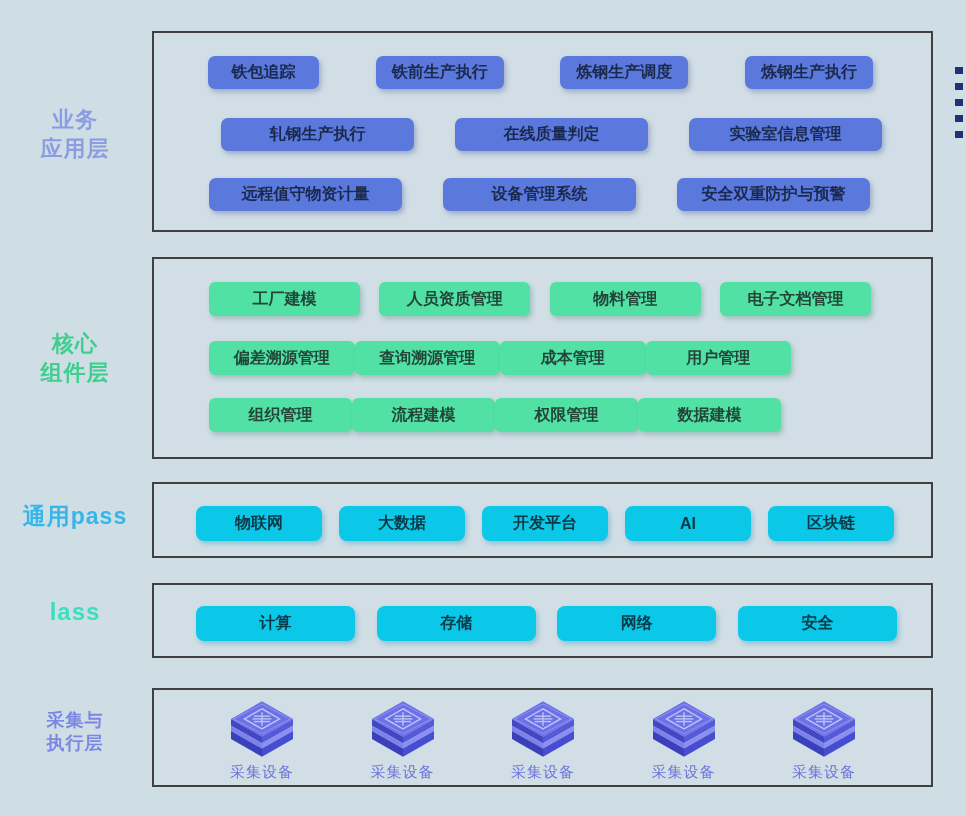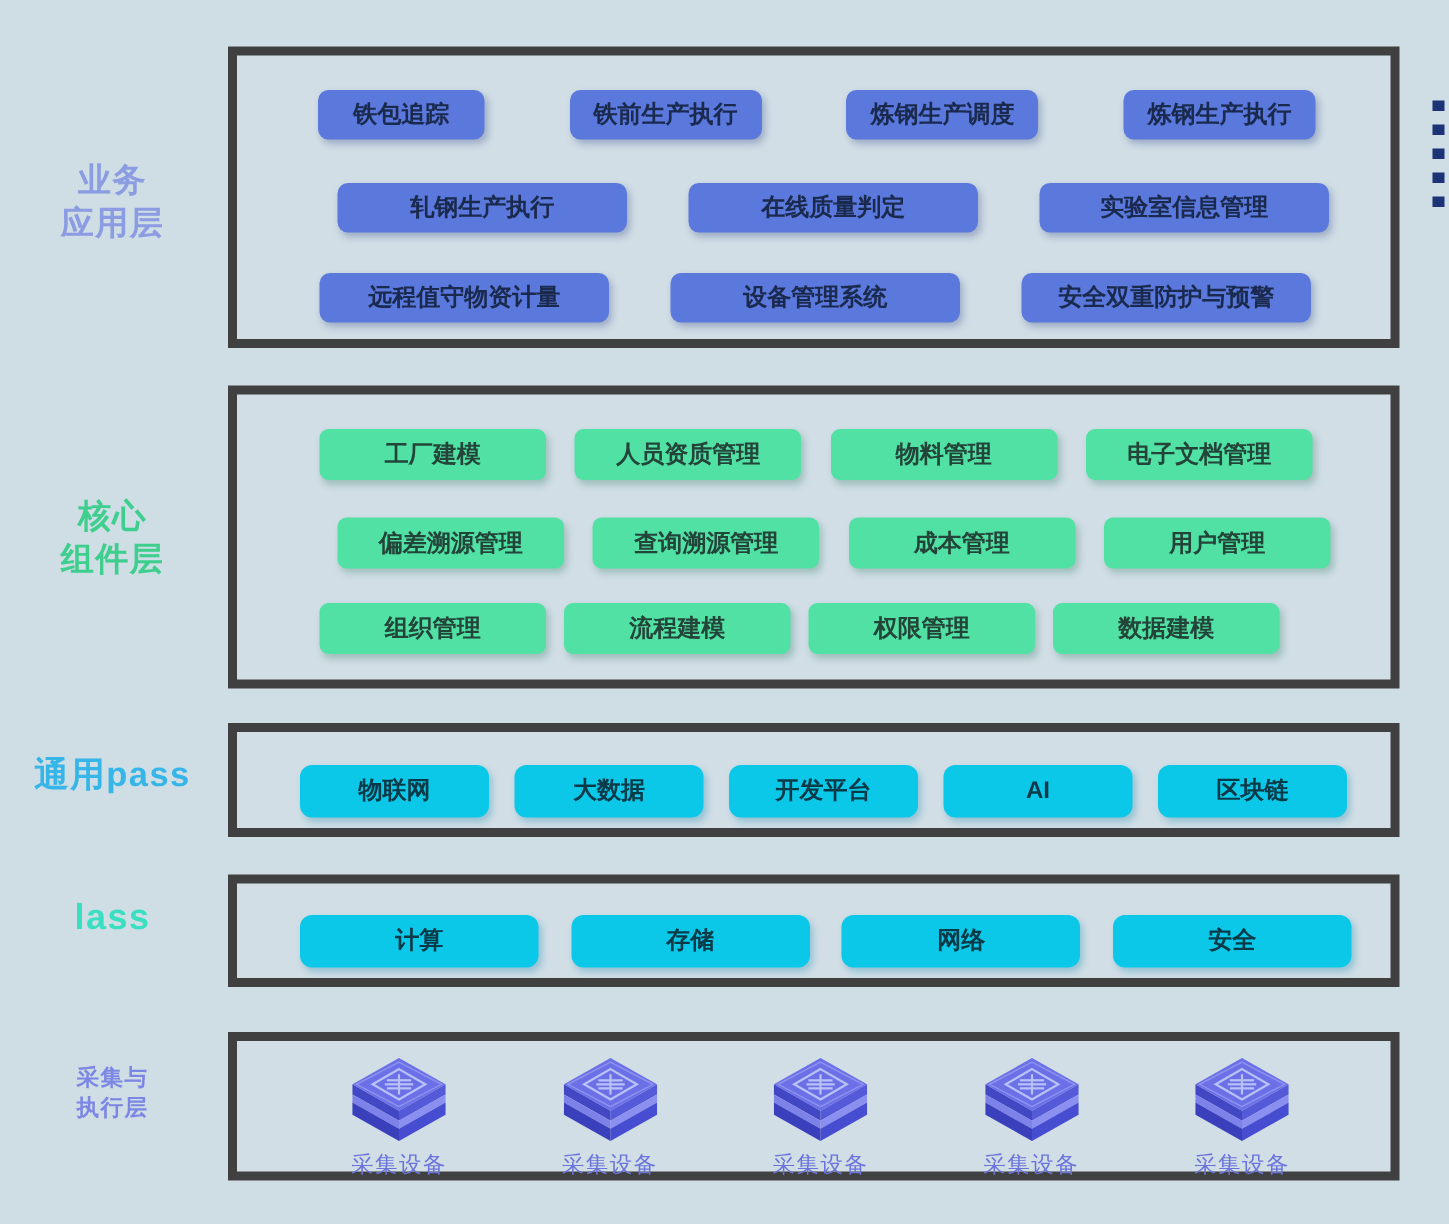--- a/index.html
+++ b/index.html
@@ -4,49 +4,49 @@
 <style>
   html,body{margin:0;padding:0;}
   .page{
     position:relative; width:966px; height:816px;
     background:#cfdde5; overflow:hidden;
     font-family:"Liberation Sans","DejaVu Sans",sans-serif;
   }
   
   .box{
     position:absolute; left:152px; width:781px;
-    border:6px solid #404040; background:rgba(255,255,255,0.05);
+    border:2px solid #404040; background:rgba(255,255,255,0.05);
     box-sizing:border-box;
   }
   .box1{top:31px;  height:201px;}
   .box2{top:257px; height:202px;}
   .box3{top:482px; height:76px;}
   .box4{top:583px; height:75px;padding-left:26px;}
   .box5{top:688px; height:99px;}
 
   
   .side-label{
     position:absolute; text-align:center; font-weight:bold; line-height:1.3;
     letter-spacing:1px;
   }
   .side-label span{display:block;}
   .sl0{left:15px; top:106px; width:120px; font-size:22px; color:#8c9ce2;}
   .sl1{left:15px; top:330px; width:120px; font-size:22px; color:#3ece8e;}
   .sl2{left:5px;  top:502px; width:140px; font-size:23px; color:#36b6e8;}
   .sl3{left:15px; top:596px; width:120px; font-size:24px; color:#39dfc1;}
-  .sl4{left:15px; top:709px; width:120px; font-size:15px; color:#7c87e4;}
+  .sl4{left:15px; top:709px; width:120px; font-size:18px; color:#7c87e4;}
 
   
   .btn-row{position:absolute; display:flex; justify-content:space-between;}
   .box1 .row-0{left:54px; top:23px;  width:665px;}
   .box1 .row-1{left:67px; top:85px;  width:661px;}
   .box1 .row-2{left:55px; top:145px; width:661px;}
   .box2 .row-0{left:55px; top:23px;  width:662px;}
-  .box2 .row-1{left:67px; top:82px;  width:662px;}
-  .box2 .row-2{left:55px; top:139px; width:640px;}
+  .box2 .row-1{left:55px; top:82px;  width:582px;}
+  .box2 .row-2{left:55px; top:139px; width:572px;}
   .box3 .row-0{left:42px; top:22px;  width:698px;}
   .box4 .row-0{left:42px; top:21px;  width:701px;}
 
   .btn{
     display:flex; align-items:center; justify-content:center;
     font-weight:bold; font-size:16px; border-radius:7px;
     white-space:nowrap; cursor:default;
   }
   .btn-blue{
     background:#5b78dc; color:#1a2a4e; height:33px; width:128px;

